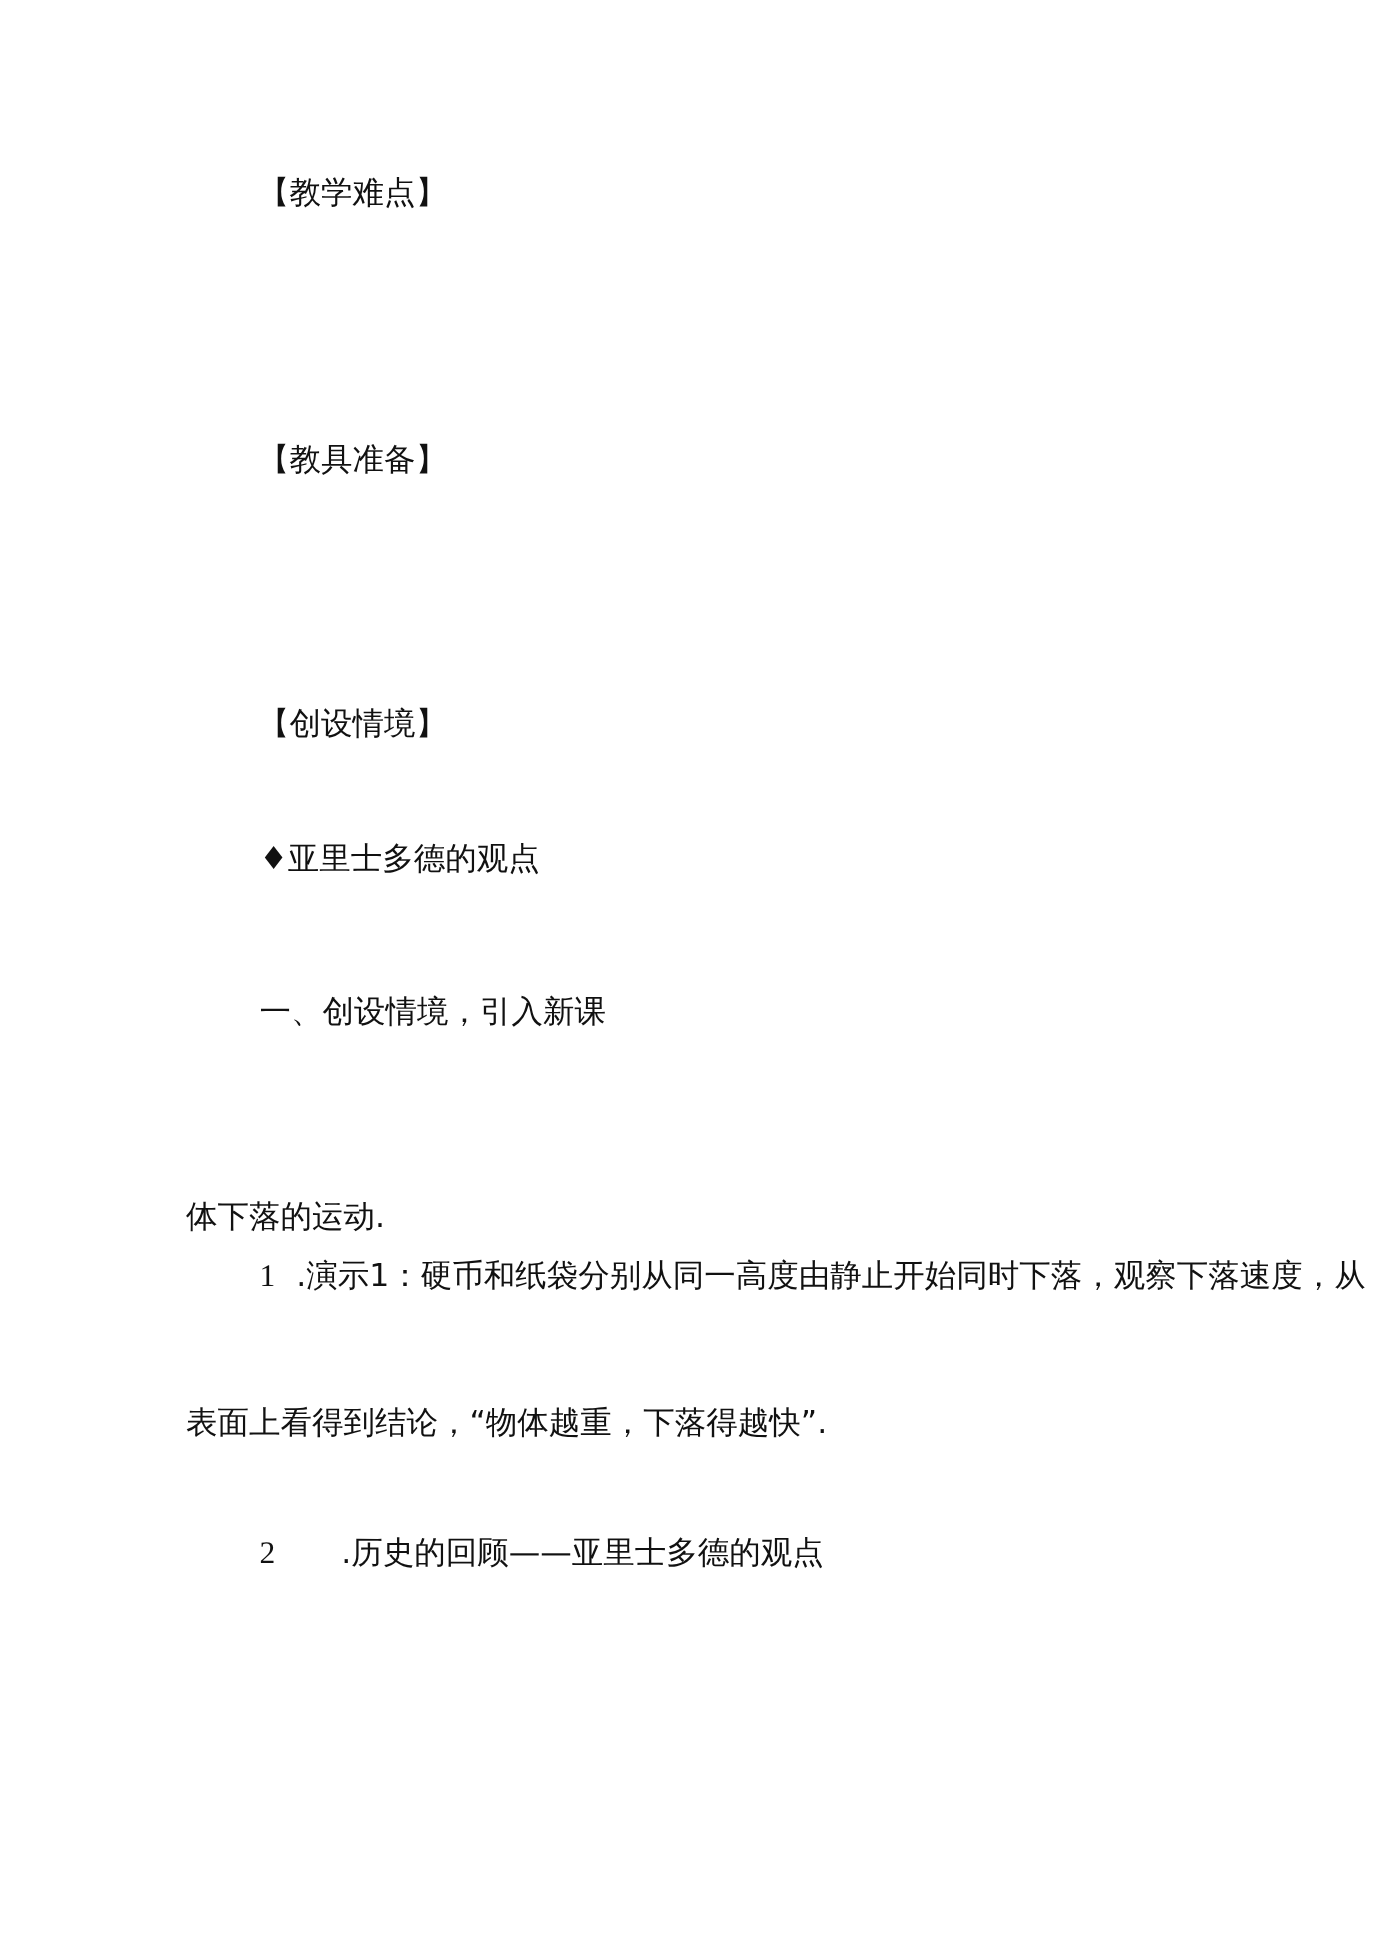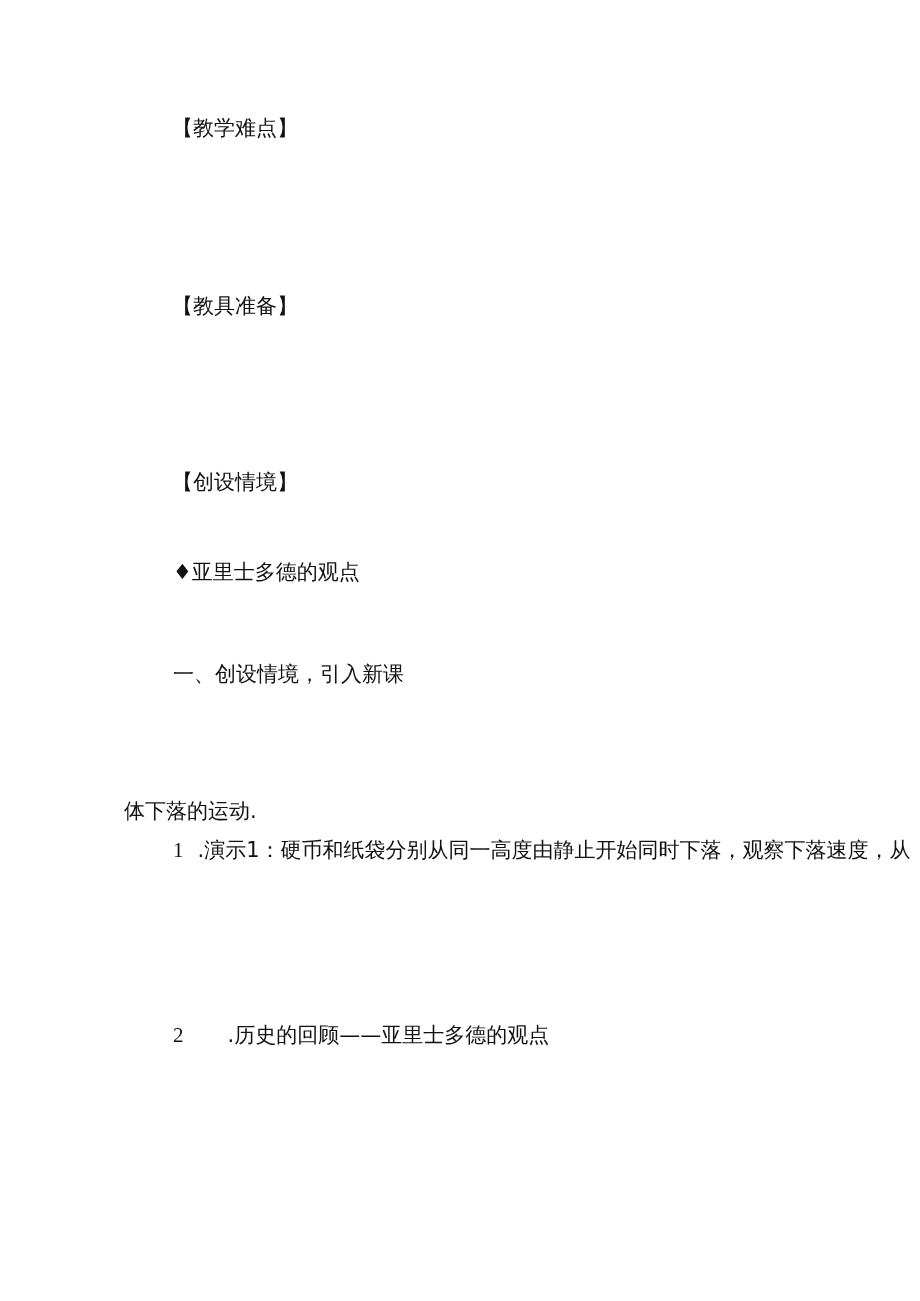--- a/index.html
+++ b/index.html
@@ -49,18 +49,19 @@
 
   <div class="line indent" style="top:562px;">♦亚里士多德的观点</div>
 
   <div class="line indent" style="top:664px;">一、创设情境，引入新课</div>
 
   <div class="line body-left" style="top:801px;">体下落的运动.</div>
 
   <div class="line" style="top:840px; left:173px;">
     <span class="num">1</span><span style="display:inline-block;width:14px;"></span><span>.演示1：硬币和纸袋分别从同一高度由静止开始同时下落，观察下落速度，从</span>
   </div>
+  <div class="line body-left" style="top:938px;">表面上看得到结论，“物体越重，下落得越快”.</div>
 
   <div class="line" style="top:1025px; left:173px;">
     <span class="num">2</span><span style="display:inline-block;width:44px;"></span><span>.历史的回顾——亚里士多德的观点</span>
   </div>
 
 </div>
 
 </body></html>

